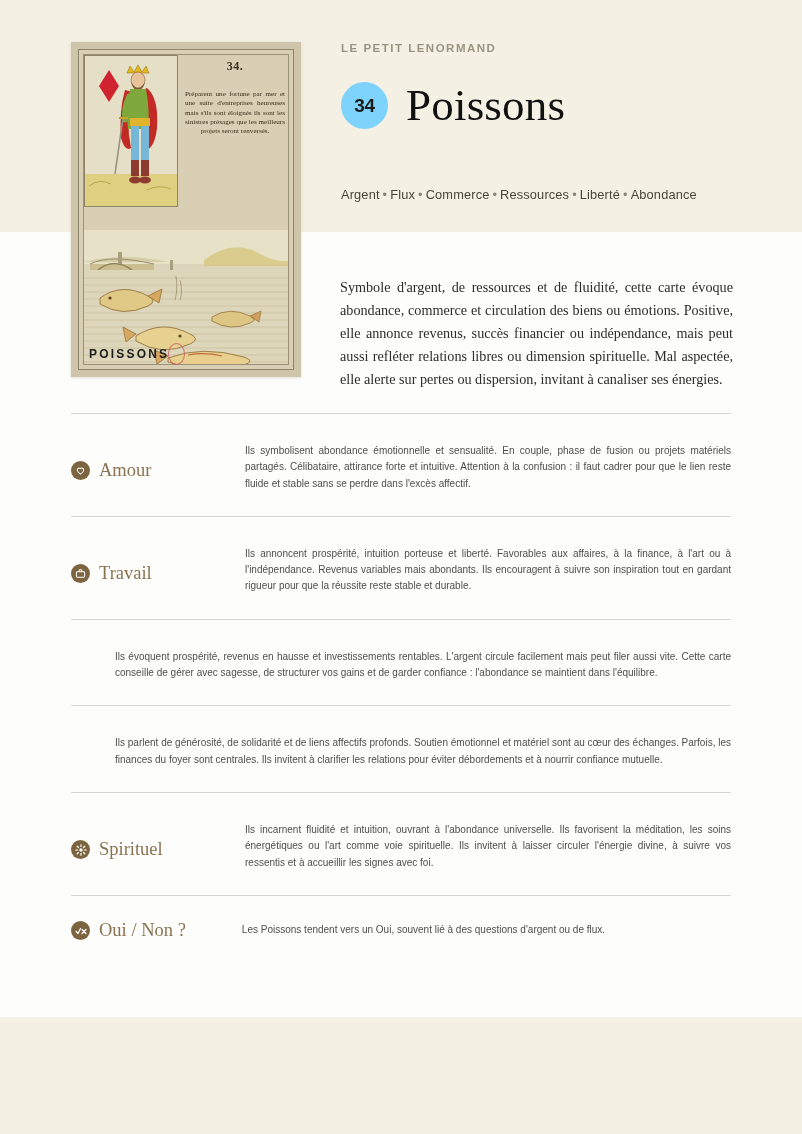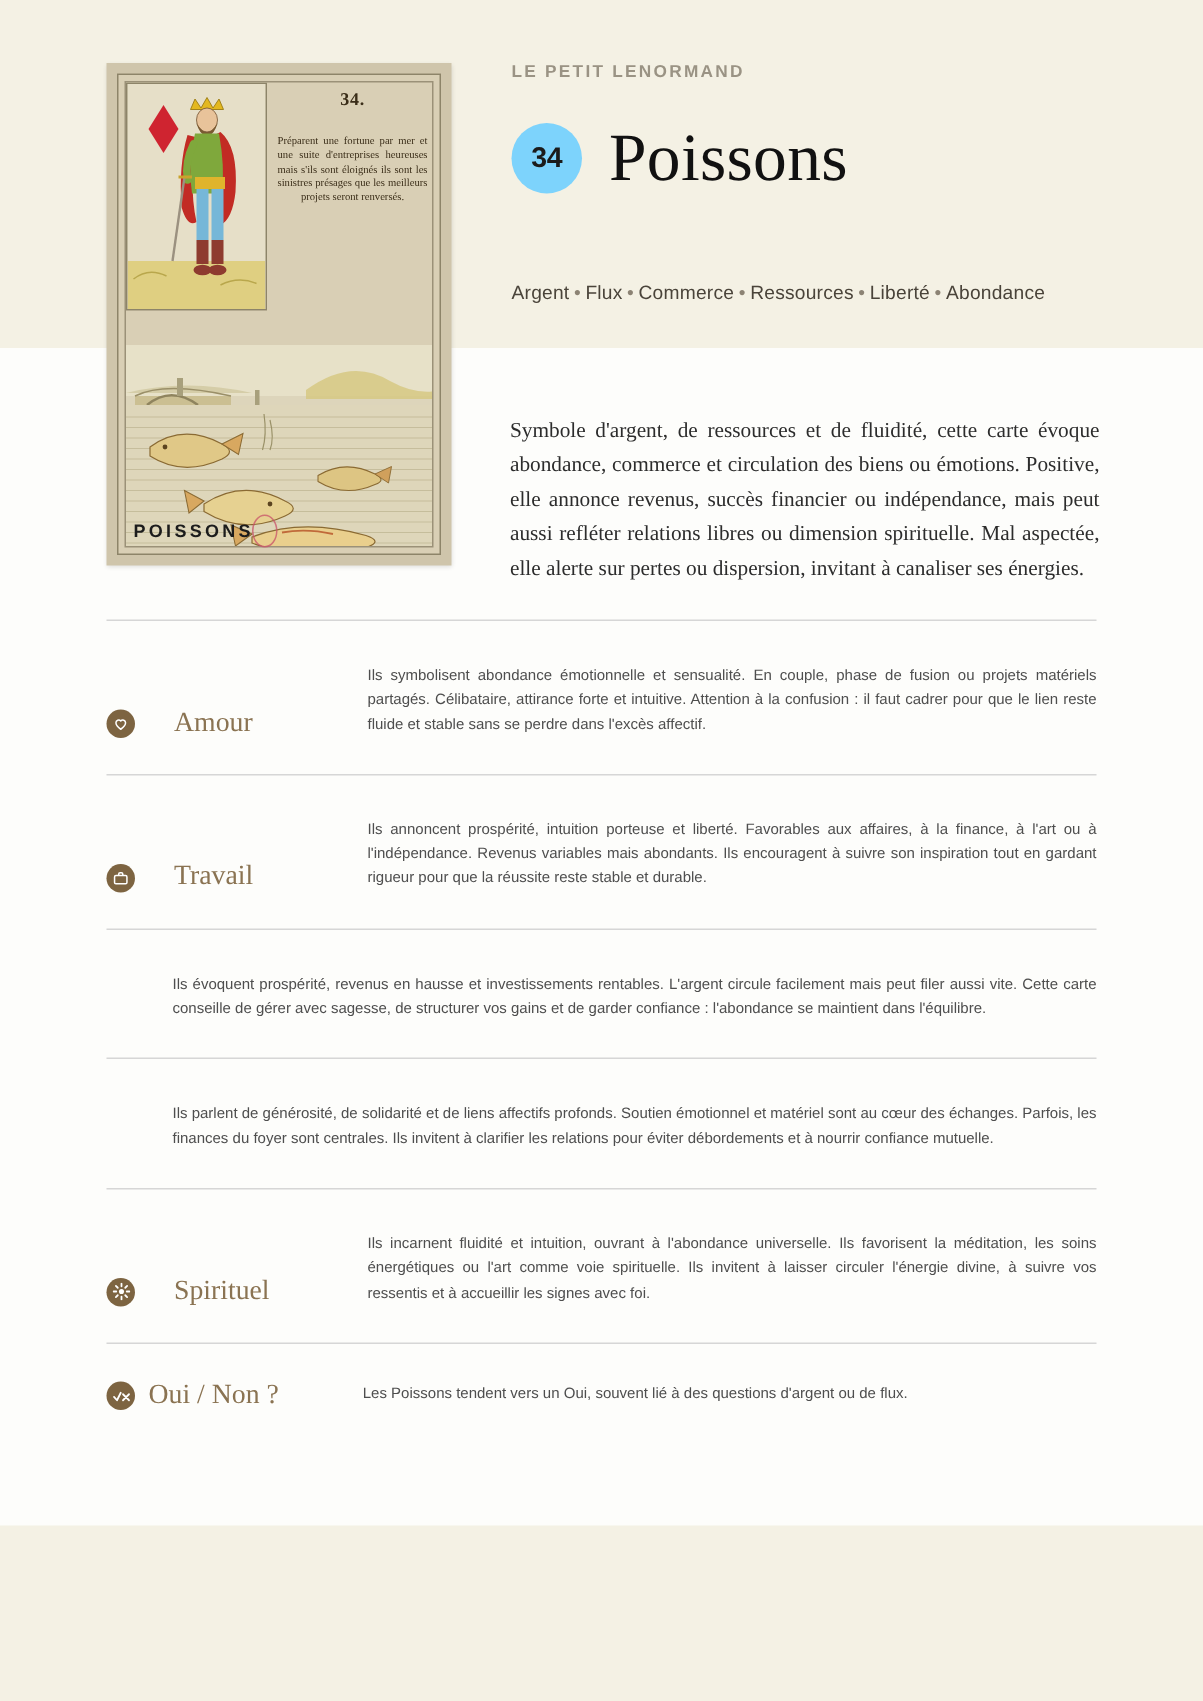--- a/index.html
+++ b/index.html
@@ -100,21 +100,21 @@
     font-size:14.2px; line-height:1.62; color:#2c2c2c;
     text-align:justify;
   }
 
   
   .sections { position:absolute; left:71px; top:413px; width:660px; }
   .rule { height:1px; background:#d6d6d6; width:660px; }
   .section { display:flex; padding:26px 0 24px 0; }
   .sec-head {
     width:130px; flex:0 0 130px;
-    display:flex; align-items:flex-end; gap:26px; padding-top:8px;
+    display:flex; align-items:center; gap:9px; padding-top:8px;
   }
   .ico {
     width:19px; height:19px; border-radius:50%;
     background:#7d6441; flex:0 0 19px;
     display:flex; align-items:center; justify-content:center;
     margin-top:2px;
   }
   .ico svg { display:block; }
   .sec-name {
     font-family:"Liberation Serif", serif;

